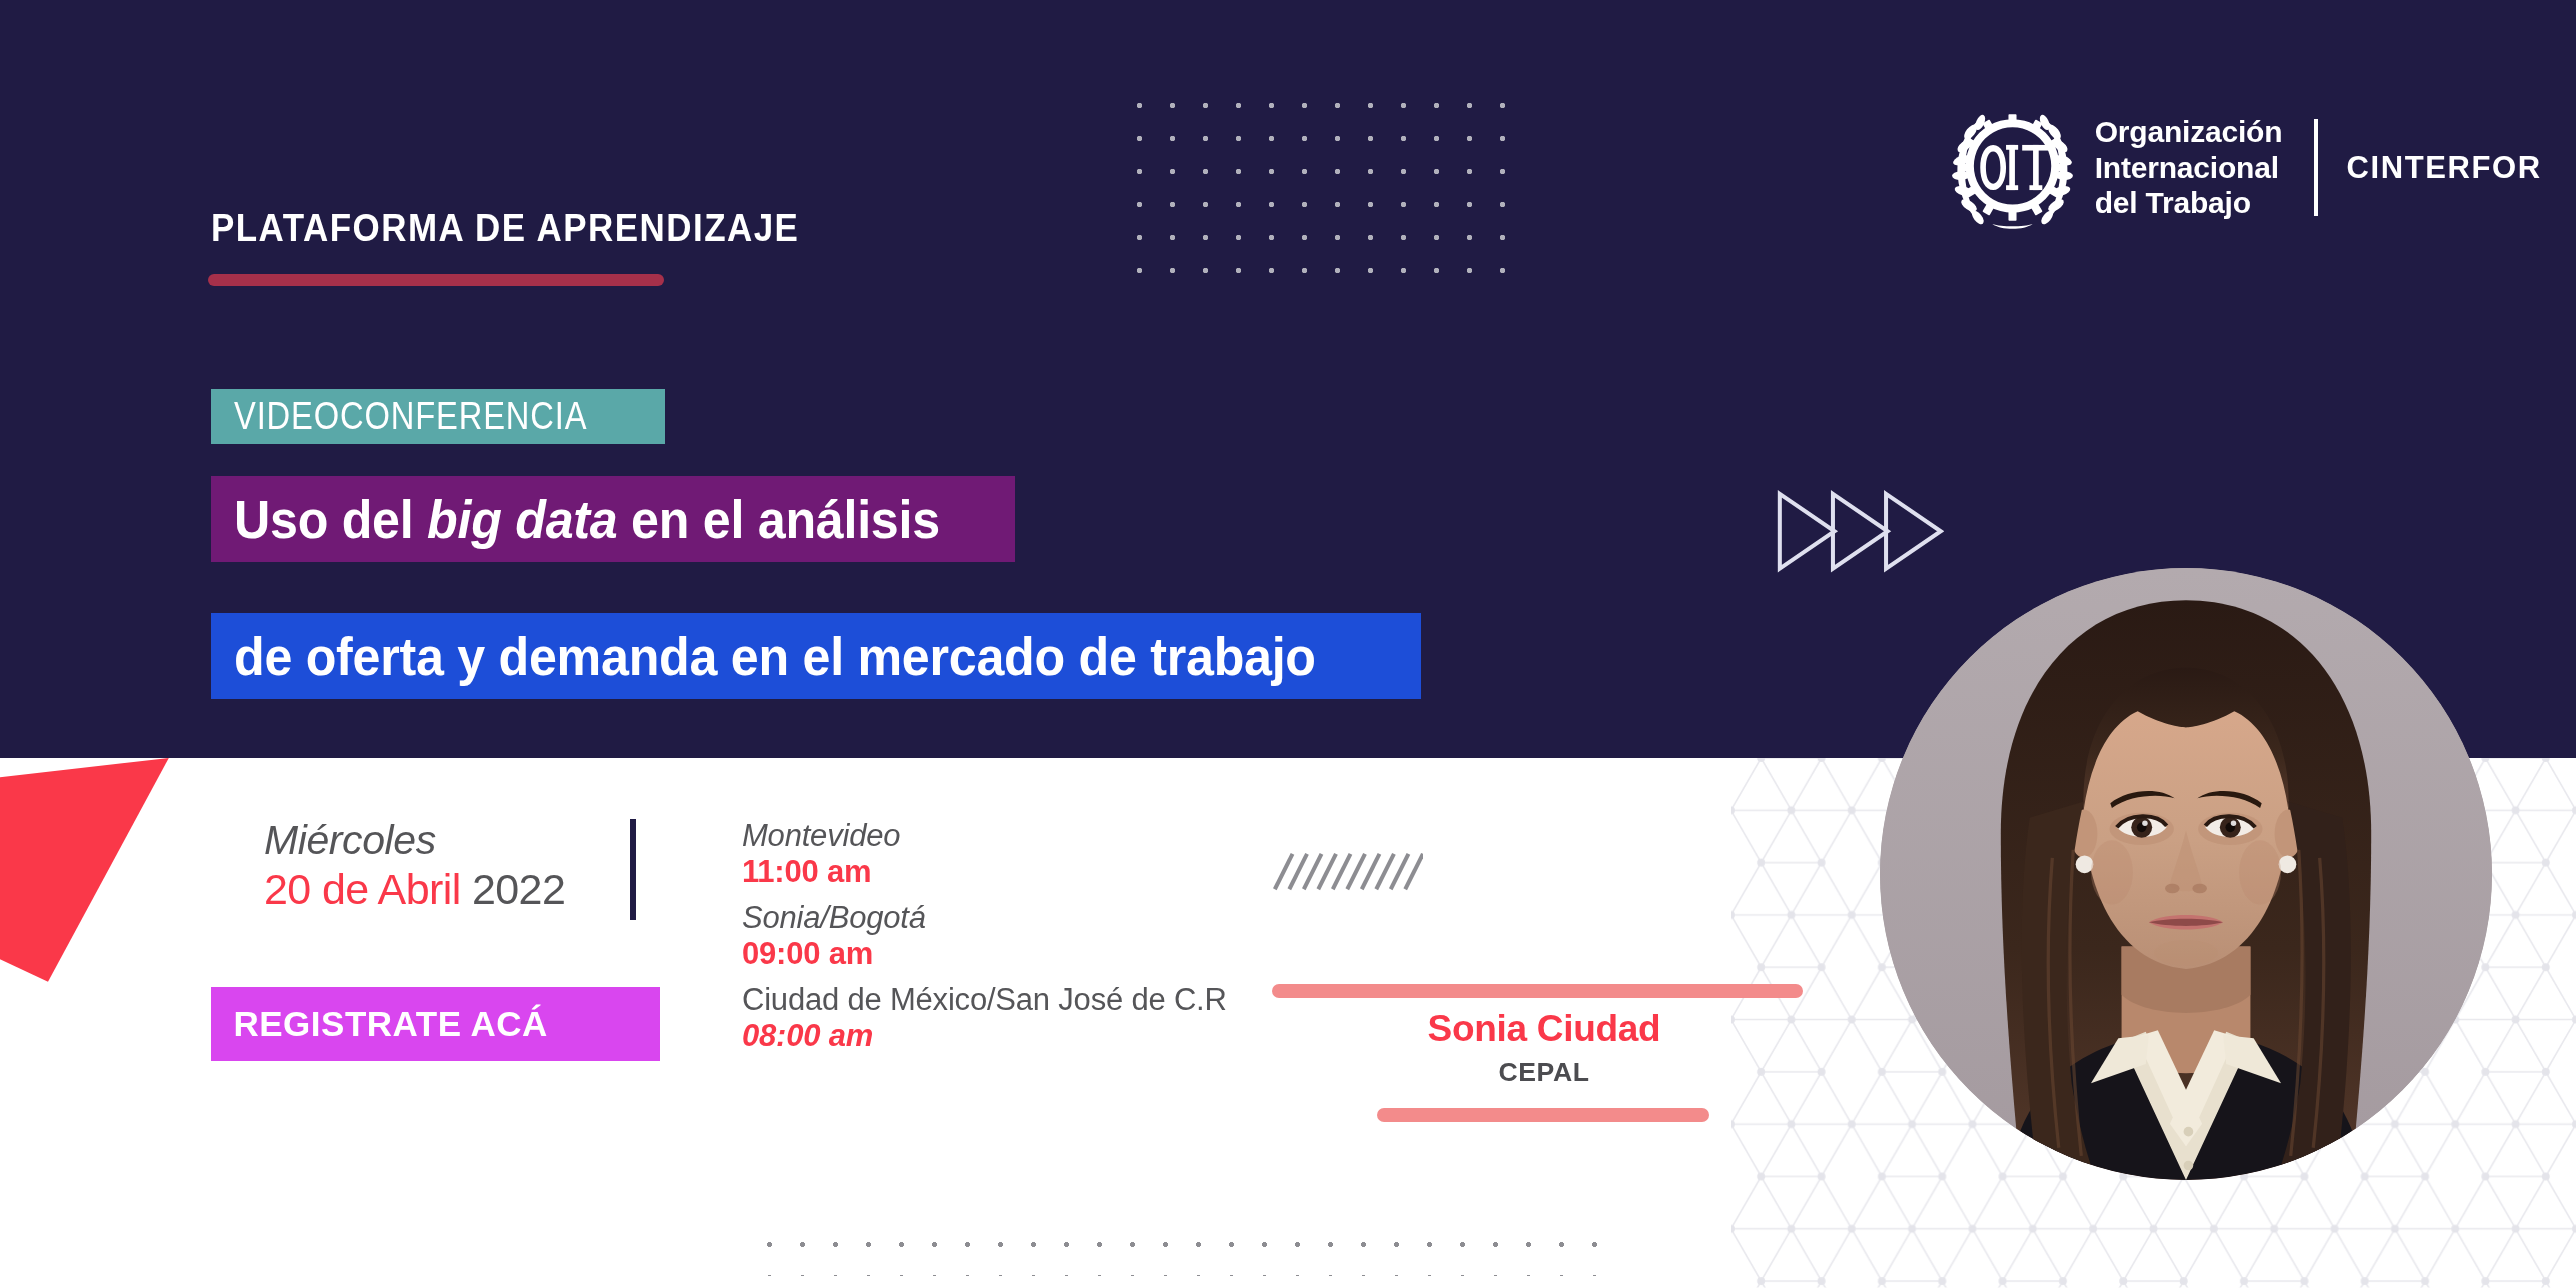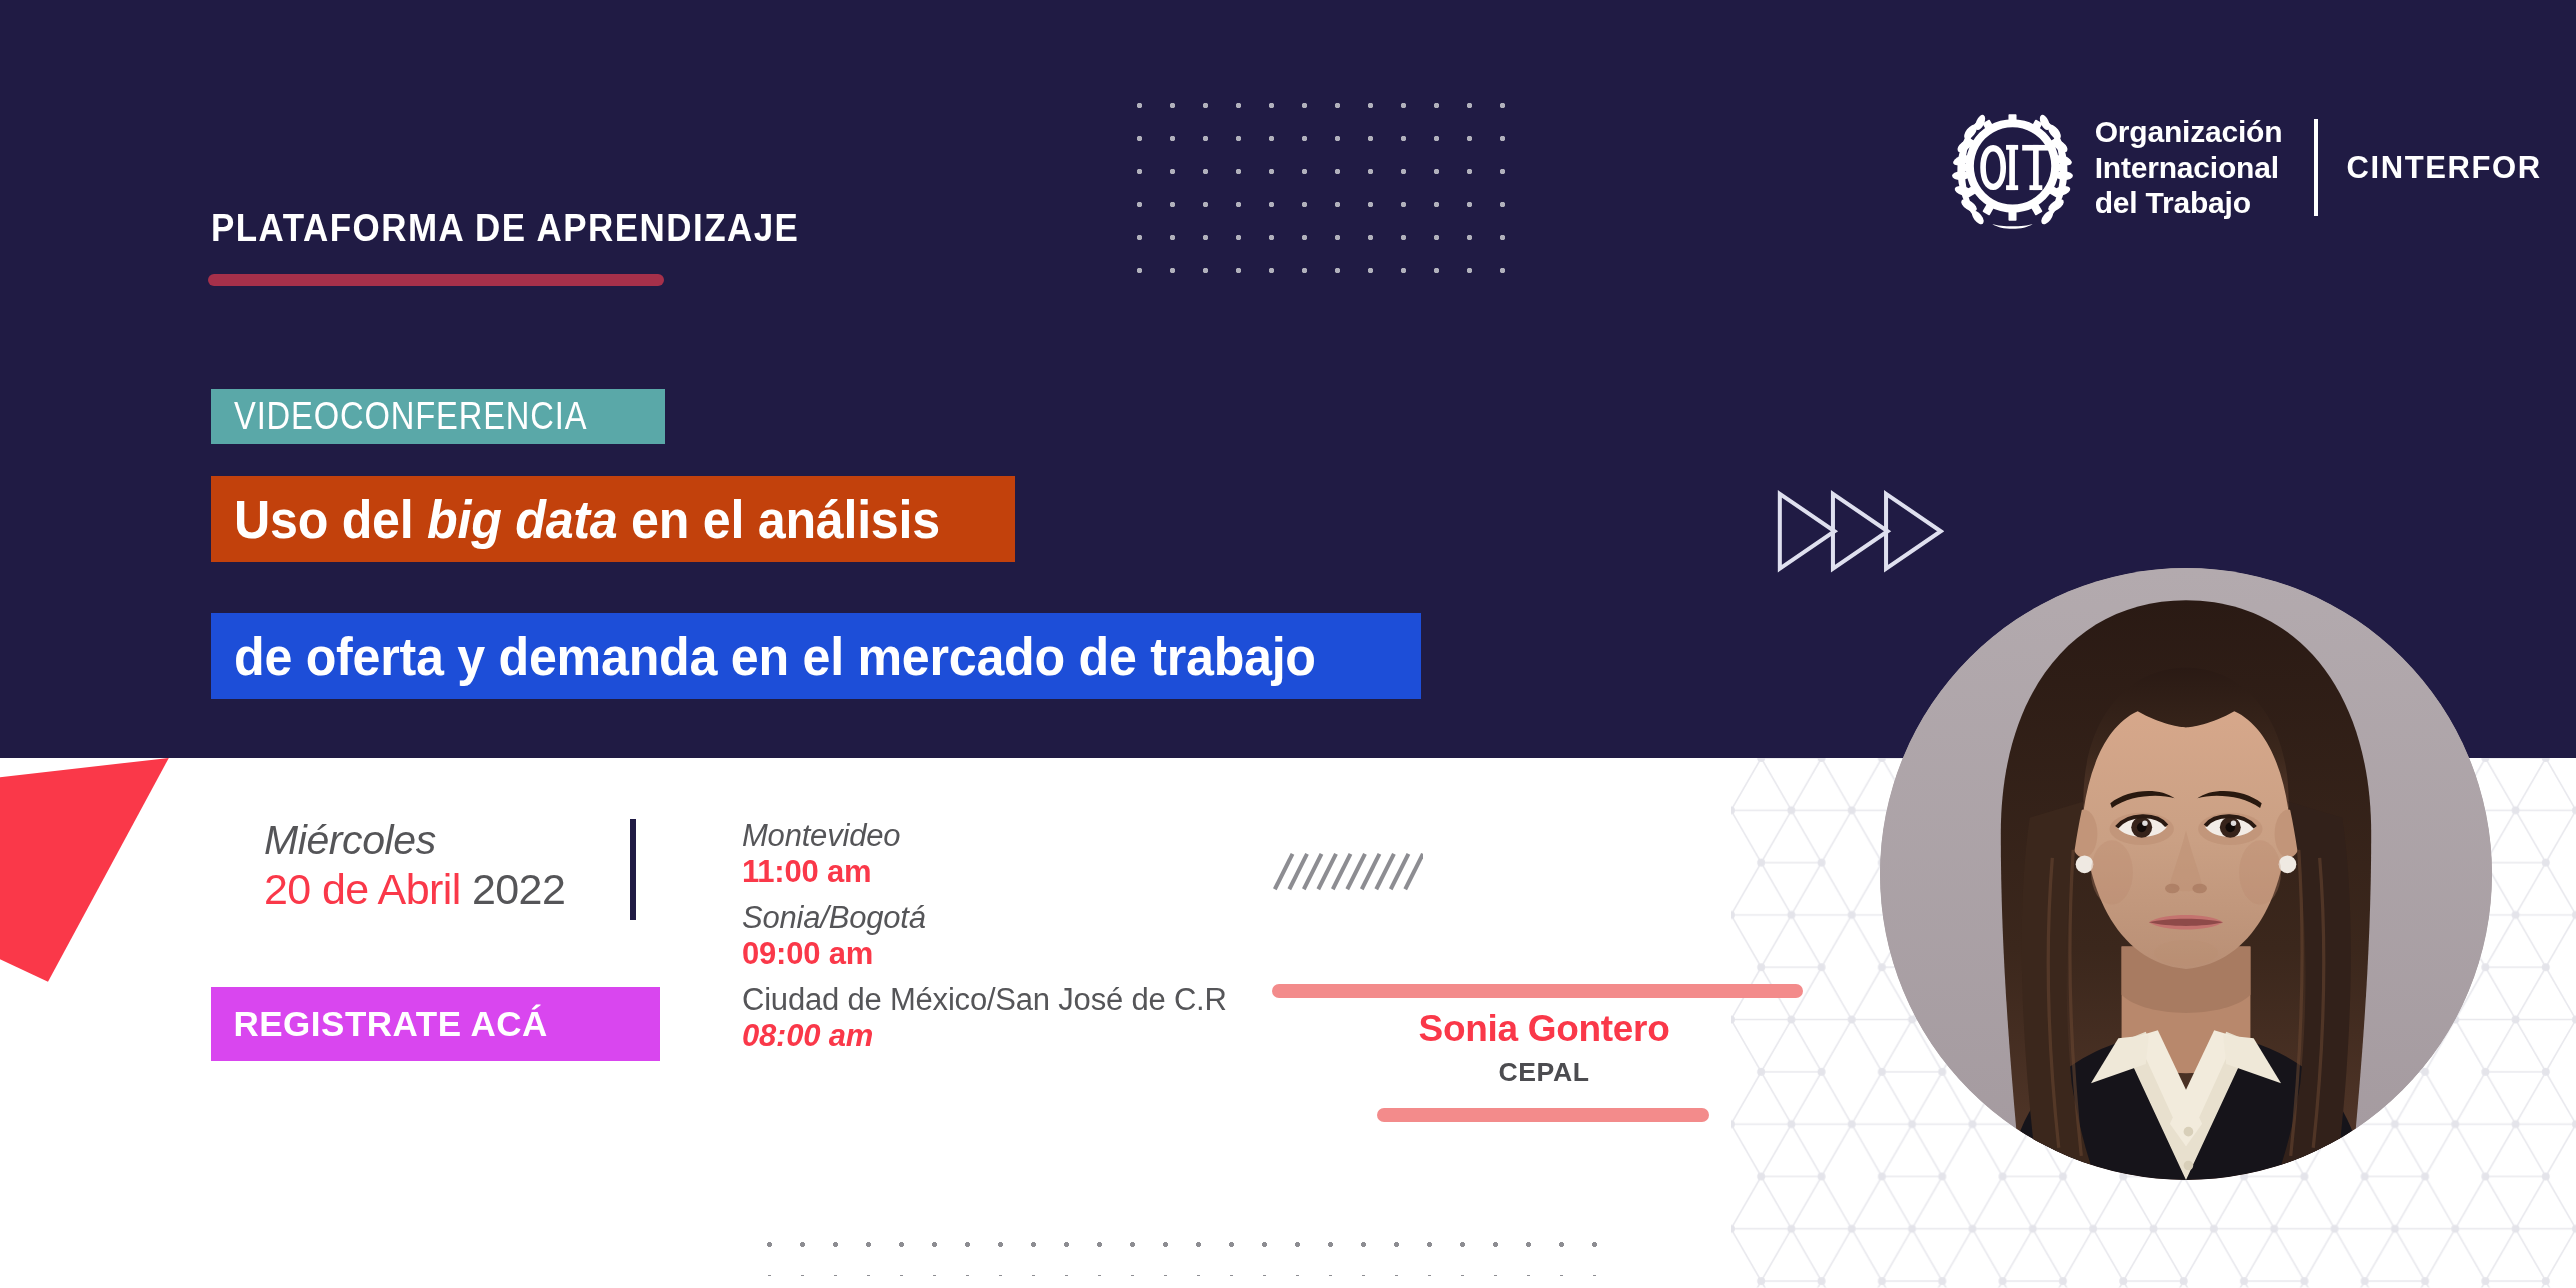--- a/index.html
+++ b/index.html
@@ -131,21 +131,21 @@
     letter-spacing:-0.3px;
     transform:scaleX(.93);
     transform-origin:left center;
   }
   .title-line .txt i { font-style:italic; }
 
   .title-red {
     left:211px; top:476px;
     height:86px;
     padding:0 22.5px;
-    background:#c2410c;
+    background:#701a75;
   }
   .title-teal {
     left:211px; top:613px;
     height:86px;
     padding:0 24px 0 22.5px;
     background:#1d4ed8;
   }
 
   
   .red-arrow {
@@ -480,21 +480,21 @@
         <line x1="96" y1="50" x2="118" y2="6"></line>
         <line x1="114" y1="50" x2="136" y2="6"></line>
         <line x1="132" y1="50" x2="154" y2="6"></line>
         <line x1="150" y1="50" x2="172" y2="6"></line>
         <line x1="168" y1="50" x2="190" y2="6"></line>
       </g>
     </svg>
   </div>
 
   <div class="speaker-bar-top"></div>
-  <div class="speaker-name">Sonia Gontero</div>
+  <div class="speaker-name">Sonia Ciudad</div>
   <div class="speaker-org">CEPAL</div>
   <div class="speaker-bar-bottom"></div>
 
   <div class="bottom-dots"></div>
 
   <div class="portrait">
     <svg viewBox="0 0 760 760" xmlns="http://www.w3.org/2000/svg">
       <defs>
         <clipPath id="circ">
             <circle cx="380" cy="380" r="380"></circle>

